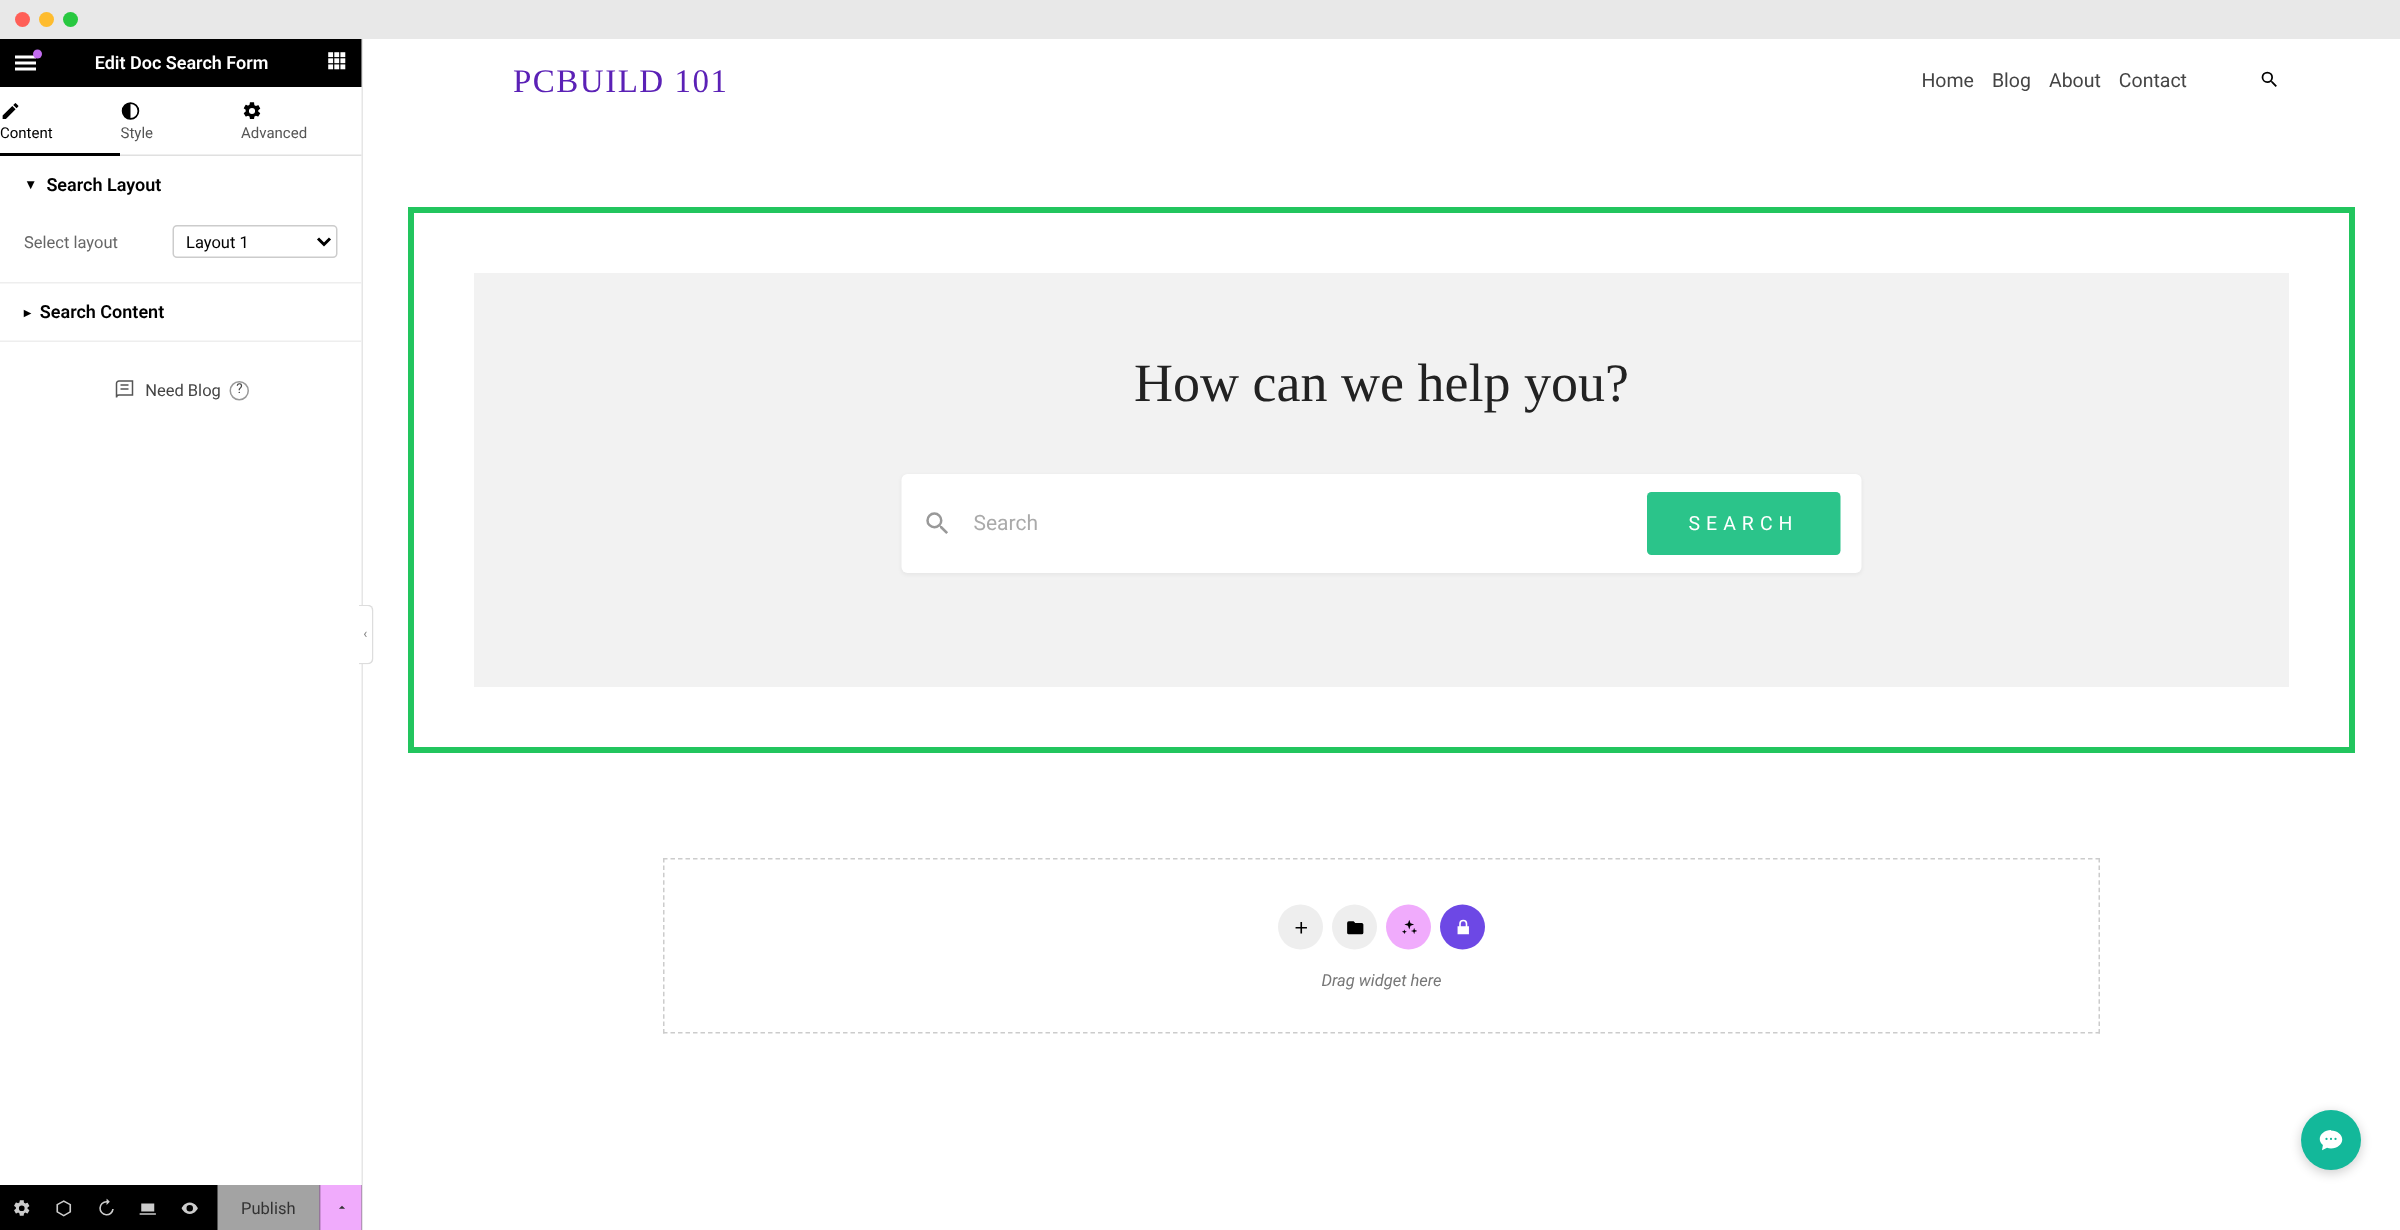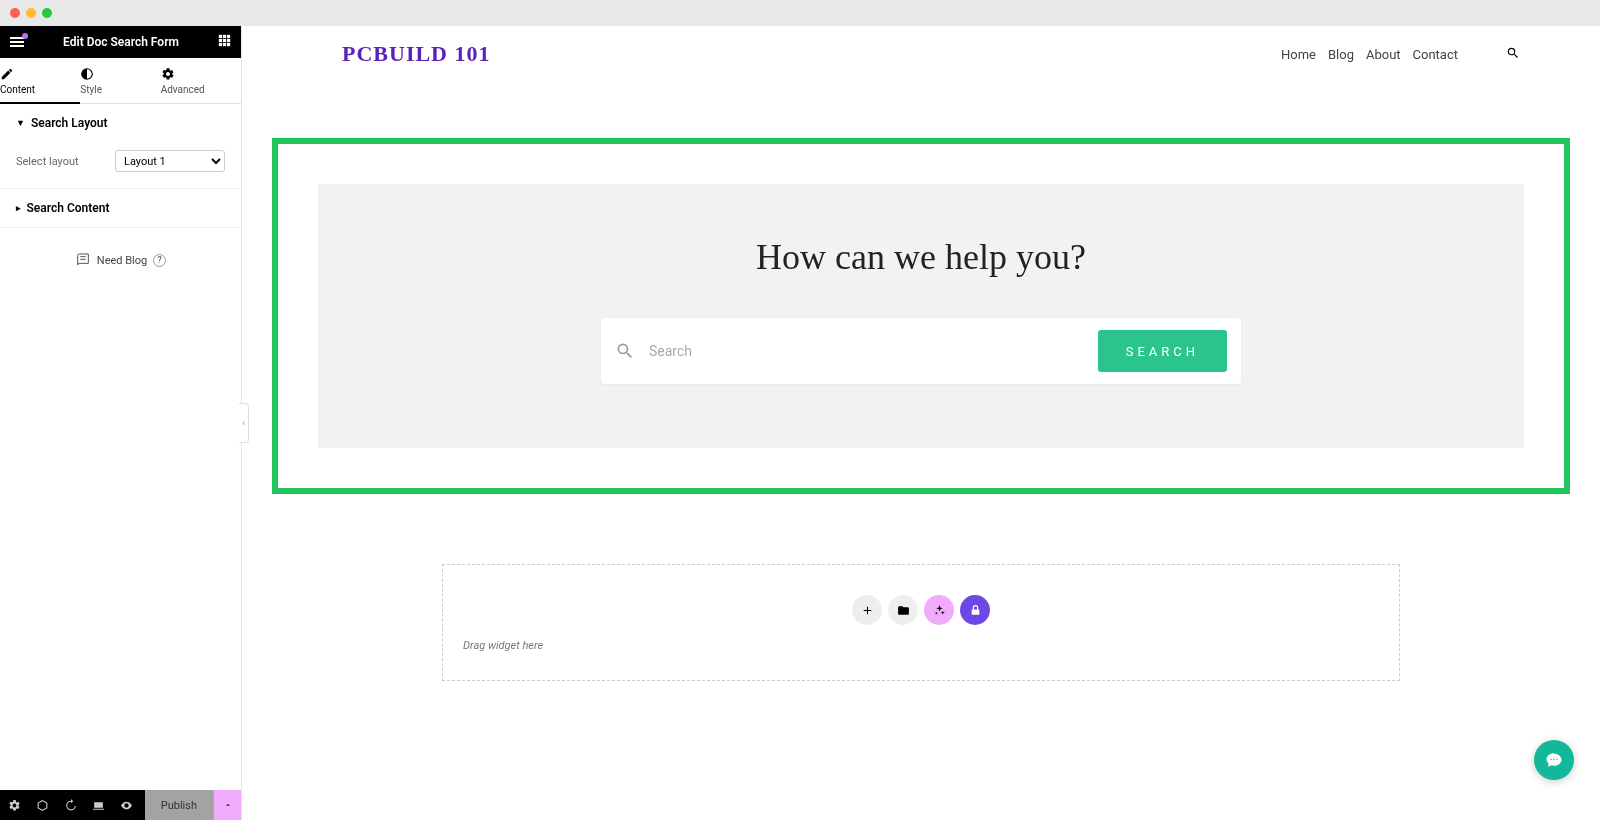--- a/index.html
+++ b/index.html
@@ -47,36 +47,36 @@
 .publish-btn { background: #a3a3a3; color: #333; height: 100%; padding: 0 16px; font-size: 11px; display: flex; align-items: center; border: none; cursor: pointer; }
 .publish-caret { background: #f0abfc; width: 28px; height: 100%; display: flex; align-items: center; justify-content: center; border-left: 1px solid rgba(0,0,0,0.15); cursor: pointer; }
 .publish-caret svg { width: 10px; height: 10px; fill: #333; }
 
 .collapse-handle { position: absolute; right: -8px; top: 50%; transform: translateY(-50%); width: 10px; height: 40px; background: #fff; border: 1px solid #ddd; border-left: none; border-radius: 0 4px 4px 0; display: flex; align-items: center; justify-content: center; font-size: 9px; color: #888; cursor: pointer; z-index: 5; }
 
 
 .canvas { flex: 1; background: #fff; position: relative; overflow-y: auto; }
 
 .site-header { height: 48px; display: flex; align-items: center; padding: 0 80px 0 100px; margin-top: 4px; }
-.site-logo { font-family: Georgia, serif; font-size: 22px; font-weight: 700; color: #5b21b6; letter-spacing: 1px; }
+.site-logo { font-family: Georgia, serif; font-size: 22px; font-weight: 400; color: #5b21b6; letter-spacing: 1px; }
 .site-nav { margin-left: auto; display: flex; gap: 12px; font-size: 13px; color: #444; }
 .site-nav a { cursor: pointer; }
 .site-search-icon { margin-left: 48px; cursor: pointer; }
 .site-search-icon svg { width: 14px; height: 14px; }
 
-.selected-section { margin: 60px 30px 0 30px; border: 6px solid #22c55e; padding: 40px; }
+.selected-section { margin: 60px 30px 0 30px; border: 4px solid #22c55e; padding: 40px; }
 .search-widget { background: #f2f2f2; padding: 52px 40px 64px; }
 .search-title { text-align: center; font-family: Georgia, 'Times New Roman', serif; font-size: 36px; color: #222; font-weight: 400; }
-.search-box { margin: 40px auto 0; max-width: 640px; background: #fff; border-radius: 4px; display: flex; align-items: center; padding: 12px 14px; box-shadow: 0 1px 3px rgba(0,0,0,0.05); }
+.search-box { margin: 40px auto 12px; max-width: 640px; background: #fff; border-radius: 4px; display: flex; align-items: center; padding: 12px 14px; box-shadow: 0 1px 3px rgba(0,0,0,0.05); }
 .search-box svg { width: 20px; height: 20px; fill: #999; margin-right: 14px; }
 .search-box input { flex: 1; border: none; outline: none; font-size: 14px; color: #333; }
 .search-box input::placeholder { color: #aaa; }
 .search-btn { background: #2bc48a; color: #fff; border: none; height: 42px; padding: 0 28px; font-size: 13px; letter-spacing: 4px; border-radius: 3px; cursor: pointer; }
 
-.drop-zone { margin: 70px 200px 0; border: 1px dashed #ccc; padding: 30px 20px 28px; }
+.drop-zone { margin: 70px 200px 0; border: 1px dashed #ccc; padding: 30px 20px 28px; text-align: center; }
 .drop-icons { display: flex; justify-content: center; gap: 6px; margin-bottom: 14px; }
 .drop-icon { width: 30px; height: 30px; border-radius: 50%; display: flex; align-items: center; justify-content: center; cursor: pointer; }
 .drop-icon svg { width: 13px; height: 13px; }
 .drop-icon.plus { background: #eee; }
 .drop-icon.folder { background: #eee; }
 .drop-icon.sparkle { background: #f0abfc; }
 .drop-icon.lib { background: #6d48e5; }
 .drop-icon.lib svg { fill: #fff; }
 .drop-text { font-size: 11px; font-style: italic; color: #777; }
 

